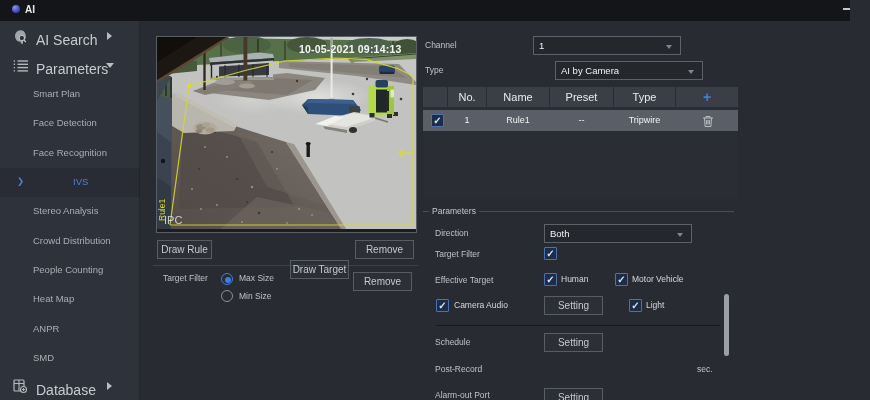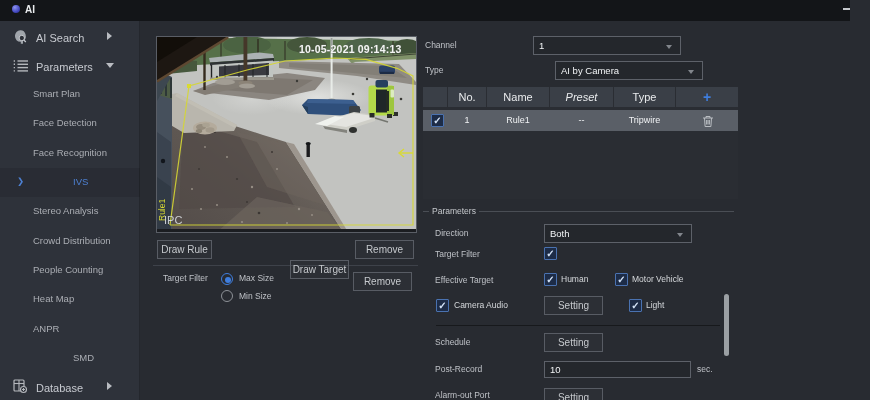--- a/index.html
+++ b/index.html
@@ -9,21 +9,21 @@
   #page { position:relative; width:850px; height:400px; overflow:hidden; }
   
   #titlebar { left:0; top:0; width:870px; height:21px; background:#131518; }
   #appdot { left:12px; top:5px; width:8px; height:8px; border-radius:50%;
     background:radial-gradient(circle at 35% 30%, #8d92f0, #4449c0 60%, #23277a); }
   #apptitle { left:25px; top:4px; font-size:10px; font-weight:bold; color:#e9ebed; }
   #winmin { left:843px; top:8px; width:9px; height:2px; background:#c4c7cb; }
   #winclose { left:858px; top:4px; width:9px; height:10px; color:#c4c7cb; font-size:12px; }
   
   #sidebar { left:0; top:21px; width:140px; height:379px; background:#2e323a; border-right:1px solid #24272d; }
-  .mi { position:absolute; font-size:11px; color:#c7cad0; }
+  .mi { position:absolute; font-size:14px; color:#c7cad0; }
   .smi { position:absolute; left:33px; font-size:9.5px; color:#abaeb4; }
   .arrow-r { position:absolute; width:0; height:0; border-left:5px solid #b9bcc1;
     border-top:4px solid transparent; border-bottom:4px solid transparent; }
   .arrow-d { position:absolute; width:0; height:0; border-top:5px solid #b9bcc1;
     border-left:4px solid transparent; border-right:4px solid transparent; }
   
   #video { left:156px; top:36px; width:261px; height:197px; border:1px solid #5a5e66; background:#9a988e; }
   .btn { position:absolute; border:1px solid #585c64; background:rgba(255,255,255,0.02);
     color:#c6c9cd; font-size:10px; text-align:center; line-height:17px; height:19px; }
   .lbl { position:absolute; font-size:8.5px; color:#bfc2c7; }
@@ -86,21 +86,21 @@
     <div class="smi" style="top:67px;">Smart Plan</div>
     <div class="smi" style="top:96px;">Face Detection</div>
     <div class="smi" style="top:126px;">Face Recognition</div>
     <div class="abs" style="left:17px;top:155px;color:#4d80d2;font-size:8.5px;">❯</div>
     <div class="smi" style="top:155px;color:#4d80d2;padding-left:40px;">IVS</div>
     <div class="smi" style="top:184px;">Stereo Analysis</div>
     <div class="smi" style="top:214px;">Crowd Distribution</div>
     <div class="smi" style="top:243px;">People Counting</div>
     <div class="smi" style="top:272px;">Heat Map</div>
     <div class="smi" style="top:302px;">ANPR</div>
-    <div class="smi" style="top:331px;margin-left:40px;">SMD</div>
+    <div class="smi" style="top:331px;">SMD</div>
 
     <div class="abs" style="left:13px;top:358px;">
       <svg width="15" height="15" viewBox="0 0 15 15">
         <rect x="1" y="1" width="10" height="11" rx="1" fill="none" stroke="#b4b7bc" stroke-width="1.2"></rect>
         <line x1="1" y1="4.5" x2="11" y2="4.5" stroke="#b4b7bc" stroke-width="1.1"></line>
         <line x1="6" y1="1" x2="6" y2="12" stroke="#b4b7bc" stroke-width="1.1"></line>
         <circle cx="10.5" cy="10.5" r="3" fill="#2e323a" stroke="#b4b7bc" stroke-width="1.1"></circle>
         <path d="M9 10.5 h3 M10.5 9 v3" stroke="#b4b7bc" stroke-width="1"></path>
       </svg>
     </div>
@@ -296,21 +296,21 @@
 
   <div class="lbl" style="left:425px;top:40px;">Channel</div>
   <div class="dd" style="left:533px;top:36px;width:148px;">1<span class="ddarr"></span></div>
   <div class="lbl" style="left:425px;top:65px;">Type</div>
   <div class="dd" style="left:555px;top:61px;width:148px;">AI by Camera<span class="ddarr"></span></div>
 
   <div class="abs" style="left:423px;top:87px;width:315px;height:112px;background:#2a2d33;"></div>
   <div class="th" style="left:423px;top:87px;width:24px;"></div>
   <div class="th" style="left:448px;top:87px;width:38px;">No.</div>
   <div class="th" style="left:487px;top:87px;width:62px;">Name</div>
-  <div class="th" style="left:550px;top:87px;width:63px;font-style:italic;">Preset</div>
+  <div class="th" style="left:550px;top:87px;width:63px;">Preset</div>
   <div class="th" style="left:614px;top:87px;width:61px;">Type</div>
   <div class="th" style="left:676px;top:87px;width:62px;color:#3f7ede;font-size:14px;font-weight:bold;">+</div>
   <div class="abs" style="left:423px;top:110px;width:315px;height:21px;background:#5a5f67;"></div>
   <div class="cb" style="left:431px;top:114px;">✓</div>
   <div class="tc" style="left:448px;top:110px;width:38px;">1</div>
   <div class="tc" style="left:487px;top:110px;width:62px;">Rule1</div>
   <div class="tc" style="left:550px;top:110px;width:63px;">--</div>
   <div class="tc" style="left:614px;top:110px;width:61px;">Tripwire</div>
   <div class="abs" style="left:702px;top:114px;">
     <svg width="12" height="13" viewBox="0 0 12 13">
@@ -338,21 +338,20 @@
   <div class="btn" style="left:544px;top:296px;width:59px;">Setting</div>
   <div class="cb" style="left:629px;top:299px;">✓</div>
   <div class="lbl" style="left:646px;top:300px;color:#d6d9dc;">Light</div>
 
   <div class="abs" style="left:436px;top:325px;width:284px;height:1px;background:#17191c;"></div>
 
   <div class="lbl" style="left:435px;top:337px;">Schedule</div>
   <div class="btn" style="left:544px;top:333px;width:59px;">Setting</div>
 
   <div class="lbl" style="left:435px;top:364px;">Post-Record</div>
-  <div class="dd" style="left:544px;top:361px;width:147px;height:17px;line-height:15px;">10</div>
   <div class="lbl" style="left:697px;top:364px;">sec.</div>
 
   <div class="lbl" style="left:435px;top:390px;">Alarm-out Port</div>
   <div class="btn" style="left:544px;top:388px;width:59px;">Setting</div>
 
   <div class="abs" style="left:724px;top:294px;width:5px;height:62px;border-radius:2.5px;background:#9ba0a4;"></div>
   <div class="abs" style="left:866px;top:21px;width:4px;height:379px;background:#878b90;"></div>
 </div>
 
 </body></html>

